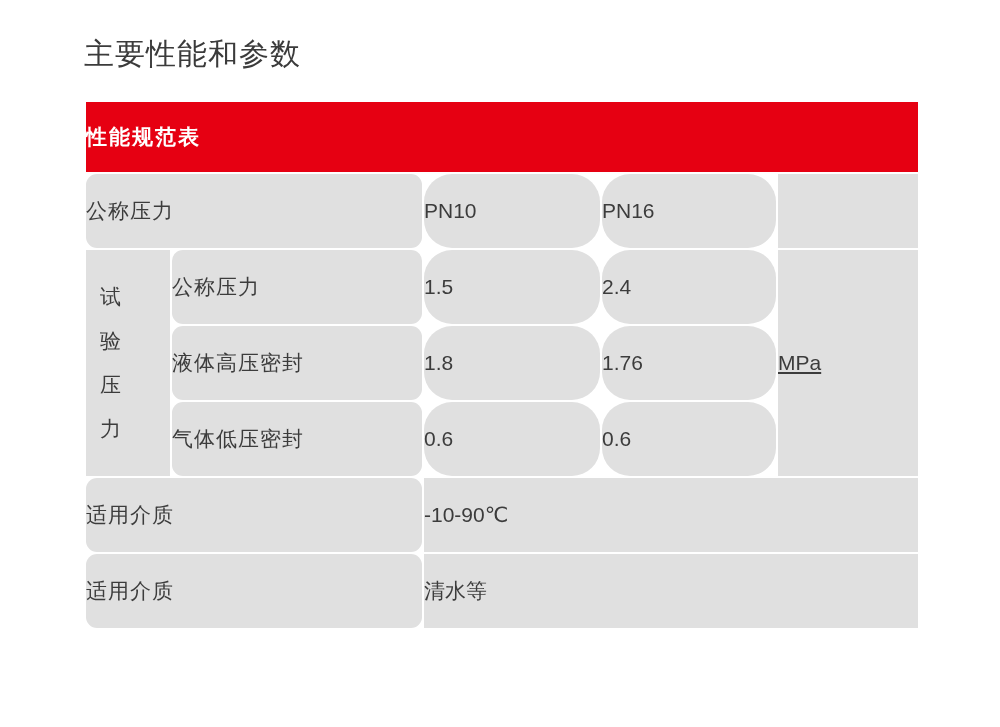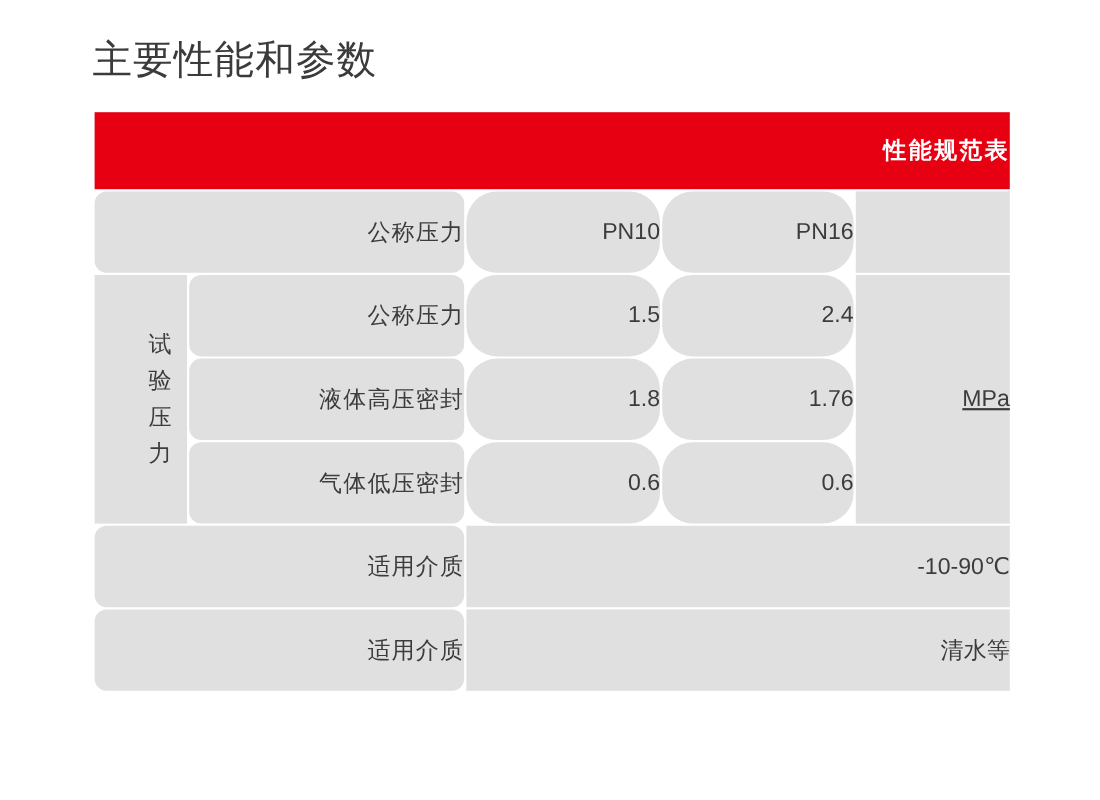--- a/index.html
+++ b/index.html
@@ -20,39 +20,39 @@
     left: 0;
     top: 0;
     width: 1000px;
     height: 727px;
     background: #ffffff;
   }
   .page-title {
     position: absolute;
     left: 84px;
     top: 32px;
-    font-size: 36px;
+    font-size: 30px;
     line-height: 44px;
     color: #3b3b3b;
     letter-spacing: 1px;
     font-weight: 400;
     white-space: nowrap;
   }
   .spec-table {
     position: absolute;
     left: 84px;
     top: 100px;
     width: 832px;
     border-collapse: separate;
     border-spacing: 2px;
     table-layout: fixed;
   }
   .spec-table td {
     background: #e0e0e0;
-    text-align: right;
+    text-align: left;
     vertical-align: middle;
     font-size: 21px;
     color: #3c3c3c;
     padding: 0;
     height: 74px;
     margin-left: 36px;
   }
   .header-cell {
     background: #e60012 !important;
     color: #ffffff !important;
@@ -65,21 +65,21 @@
     font-size: 21px;
     letter-spacing: 2px;
     line-height: 34px;
     padding: 0 14px !important;
   }
   .vertical-label span {
     display: inline-block;
     width: 1em;
     word-break: break-all;
     white-space: normal;
-    line-height: 33px;
+    line-height: 44px;
   }
   .unit-cell {
     font-size: 22px;
     text-decoration: underline;
   }
   .row-label {
     font-size: 21px;
     letter-spacing: 1px;
     border-radius: 11px;
   }

